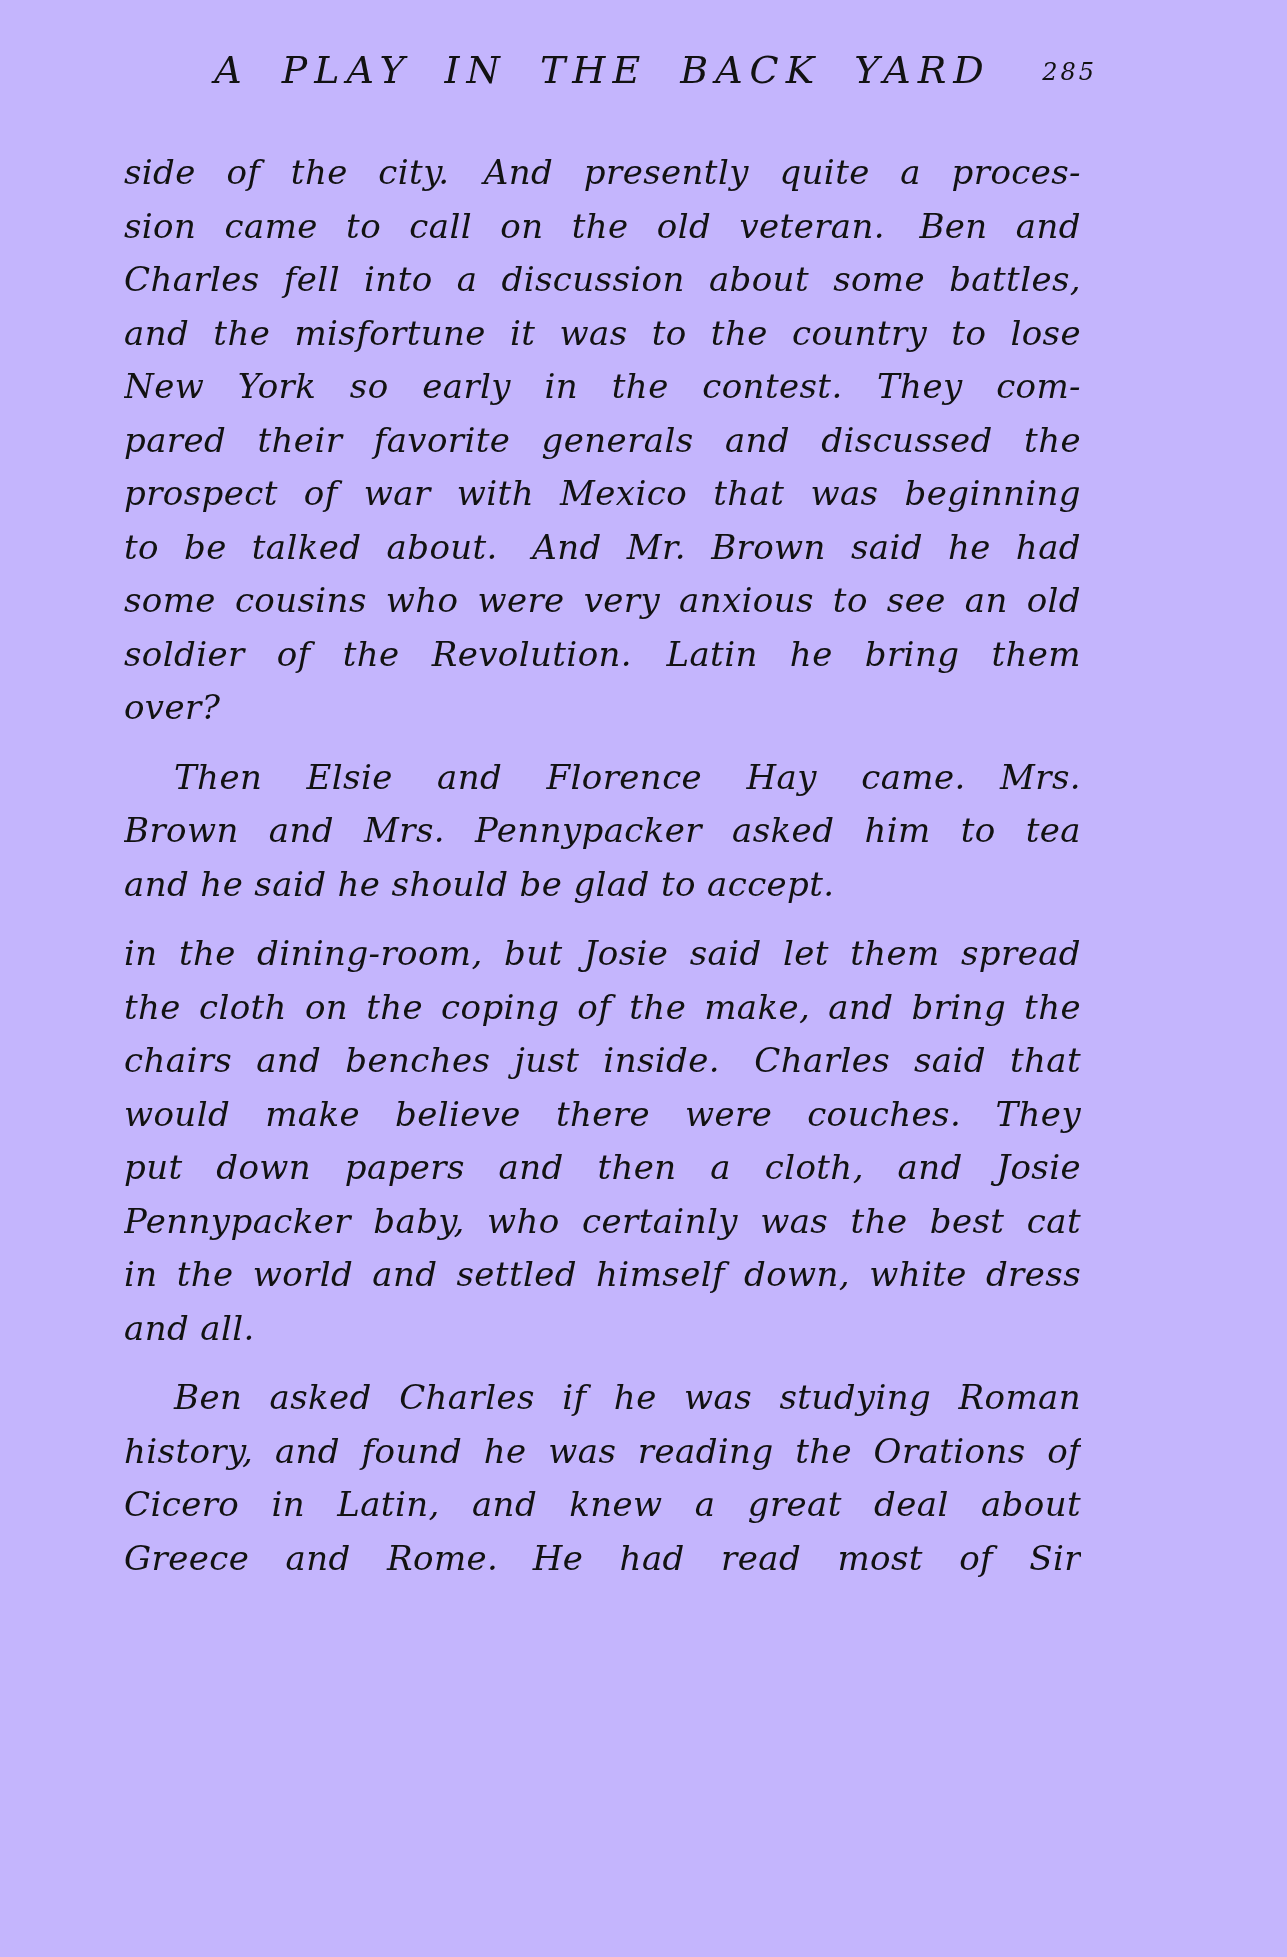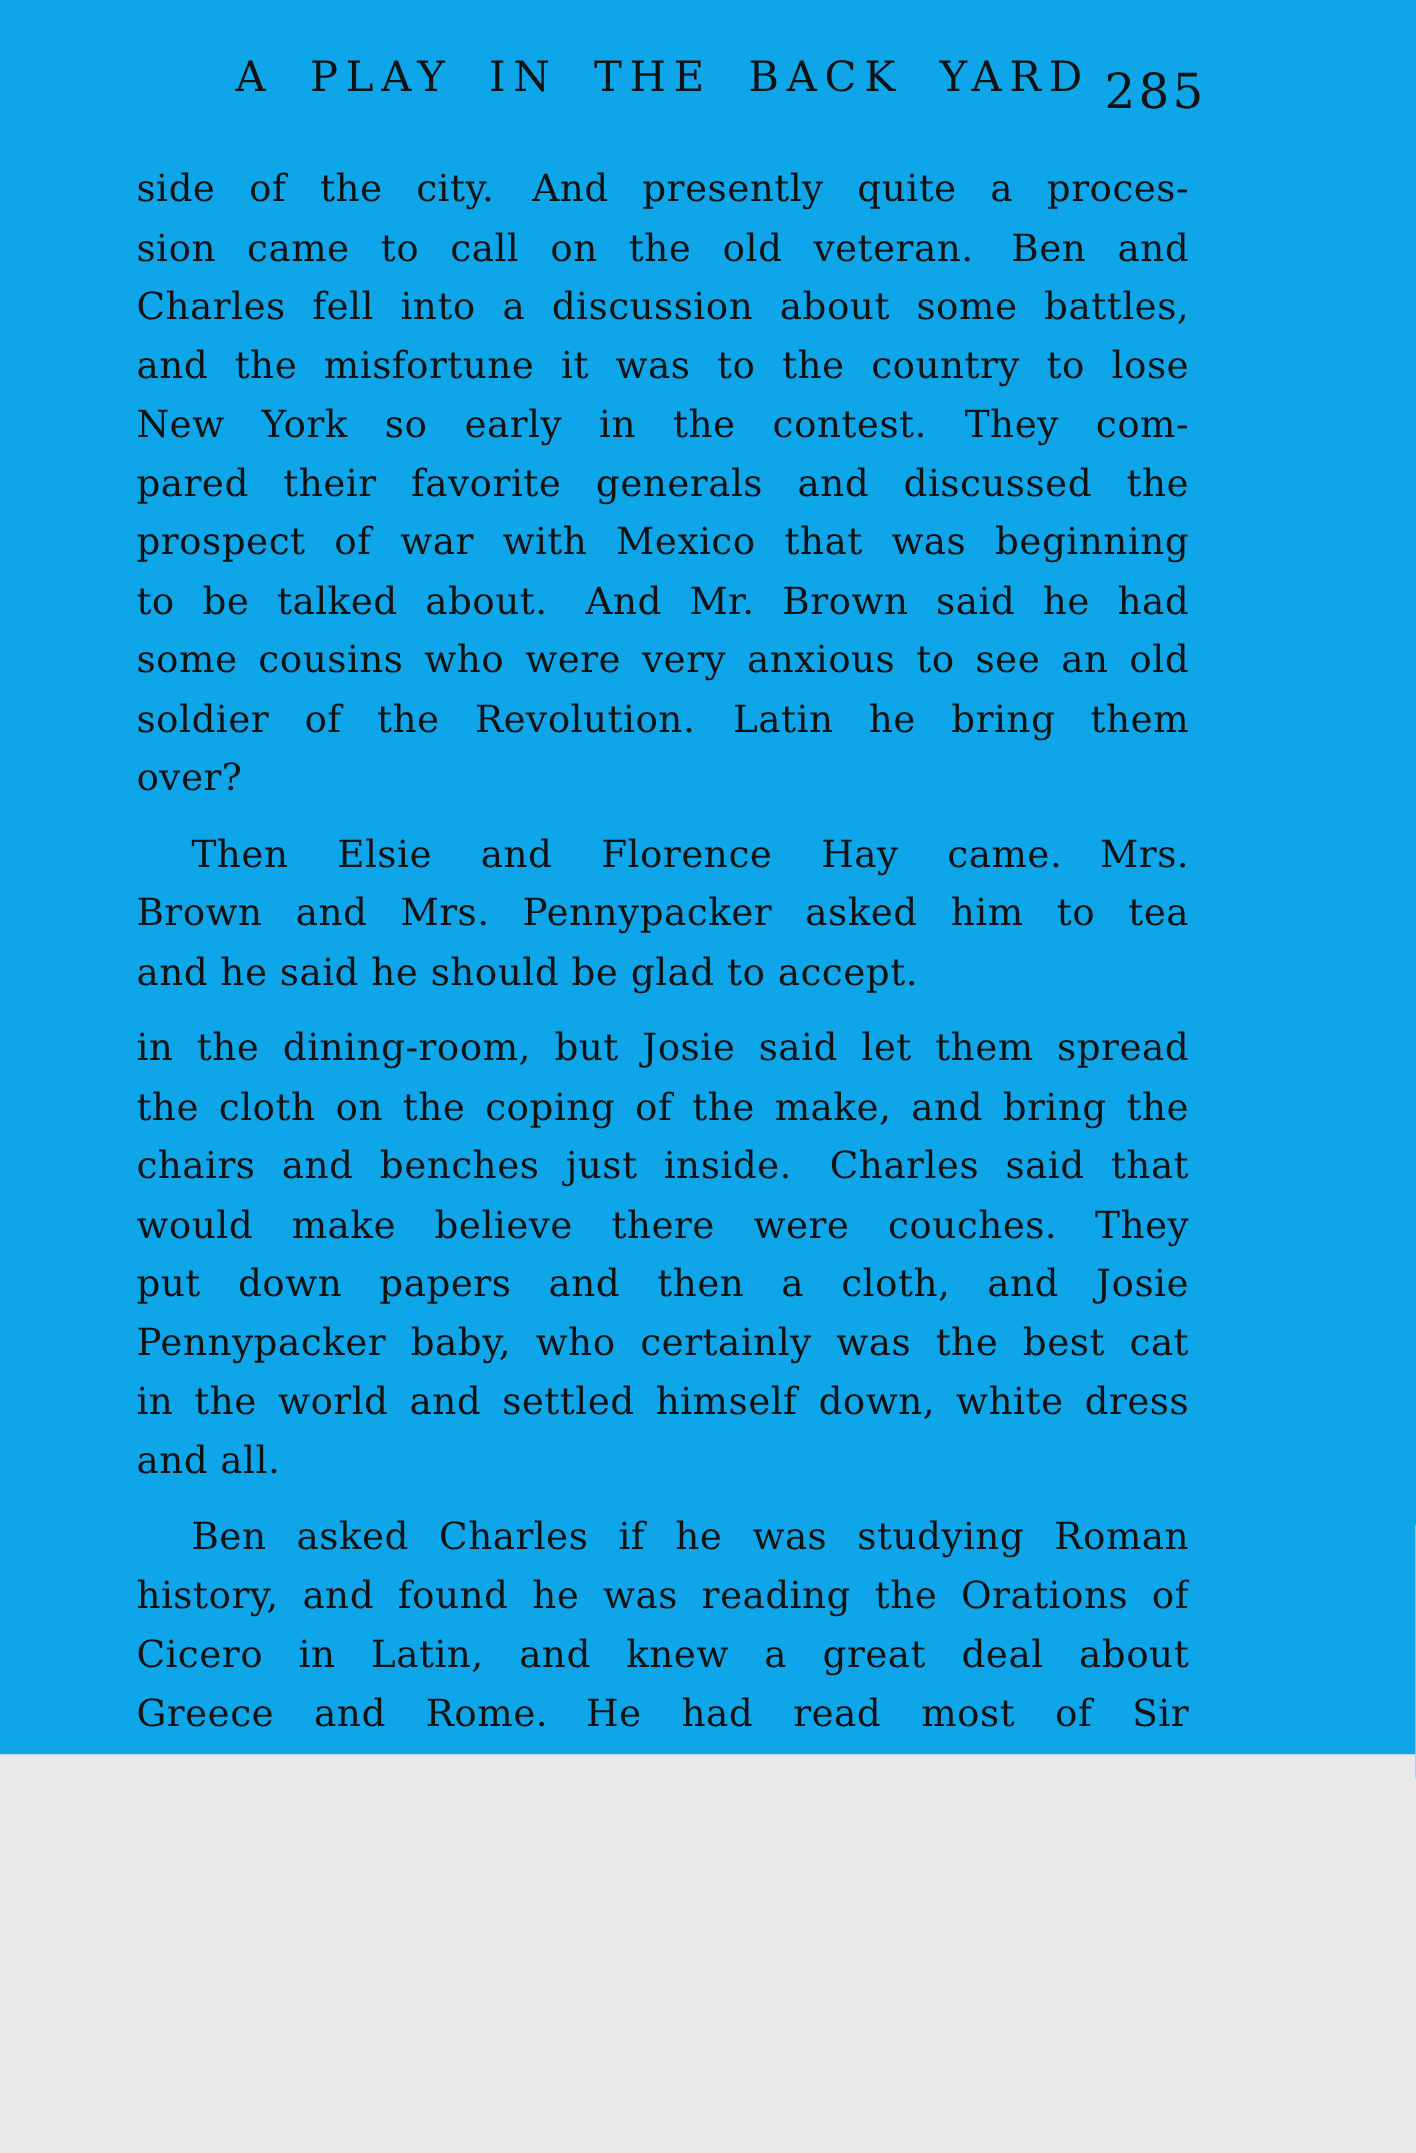--- a/index.html
+++ b/index.html
@@ -3,46 +3,47 @@
 <meta charset="utf-8">
 <style>
   html, body {
     margin: 0;
     padding: 0;
     background: #e9e9e9;
   }
   .page {
     position: relative;
     width: 1287px;
-    height: 1595px;
-    background: #0ea5e9;
+    height: 1957px;
+    background: #c4b5fd;
     color: #111111;
     font-family: "DejaVu Serif", "Liberation Serif", serif;
     overflow: hidden;
+    font-style: italic;
   }
   .header {
     position: absolute;
     top: 48px;
     left: 108px;
     width: 989px;
     height: 60px;
   }
   .running-title {
     display: block;
     text-align: center;
     font-size: 38px;
     letter-spacing: 7px;
     word-spacing: 14px;
     color: #121212;
   }
   .page-number {
     position: absolute;
     right: 0;
     top: 10px;
-    font-size: 44px;
+    font-size: 24px;
     letter-spacing: 3px;
     color: #121212;
   }
   .body-text {
     position: absolute;
     top: 130px;
     left: 108px;
     width: 989px;
     font-size: 34px;
     line-height: 53.5px;

